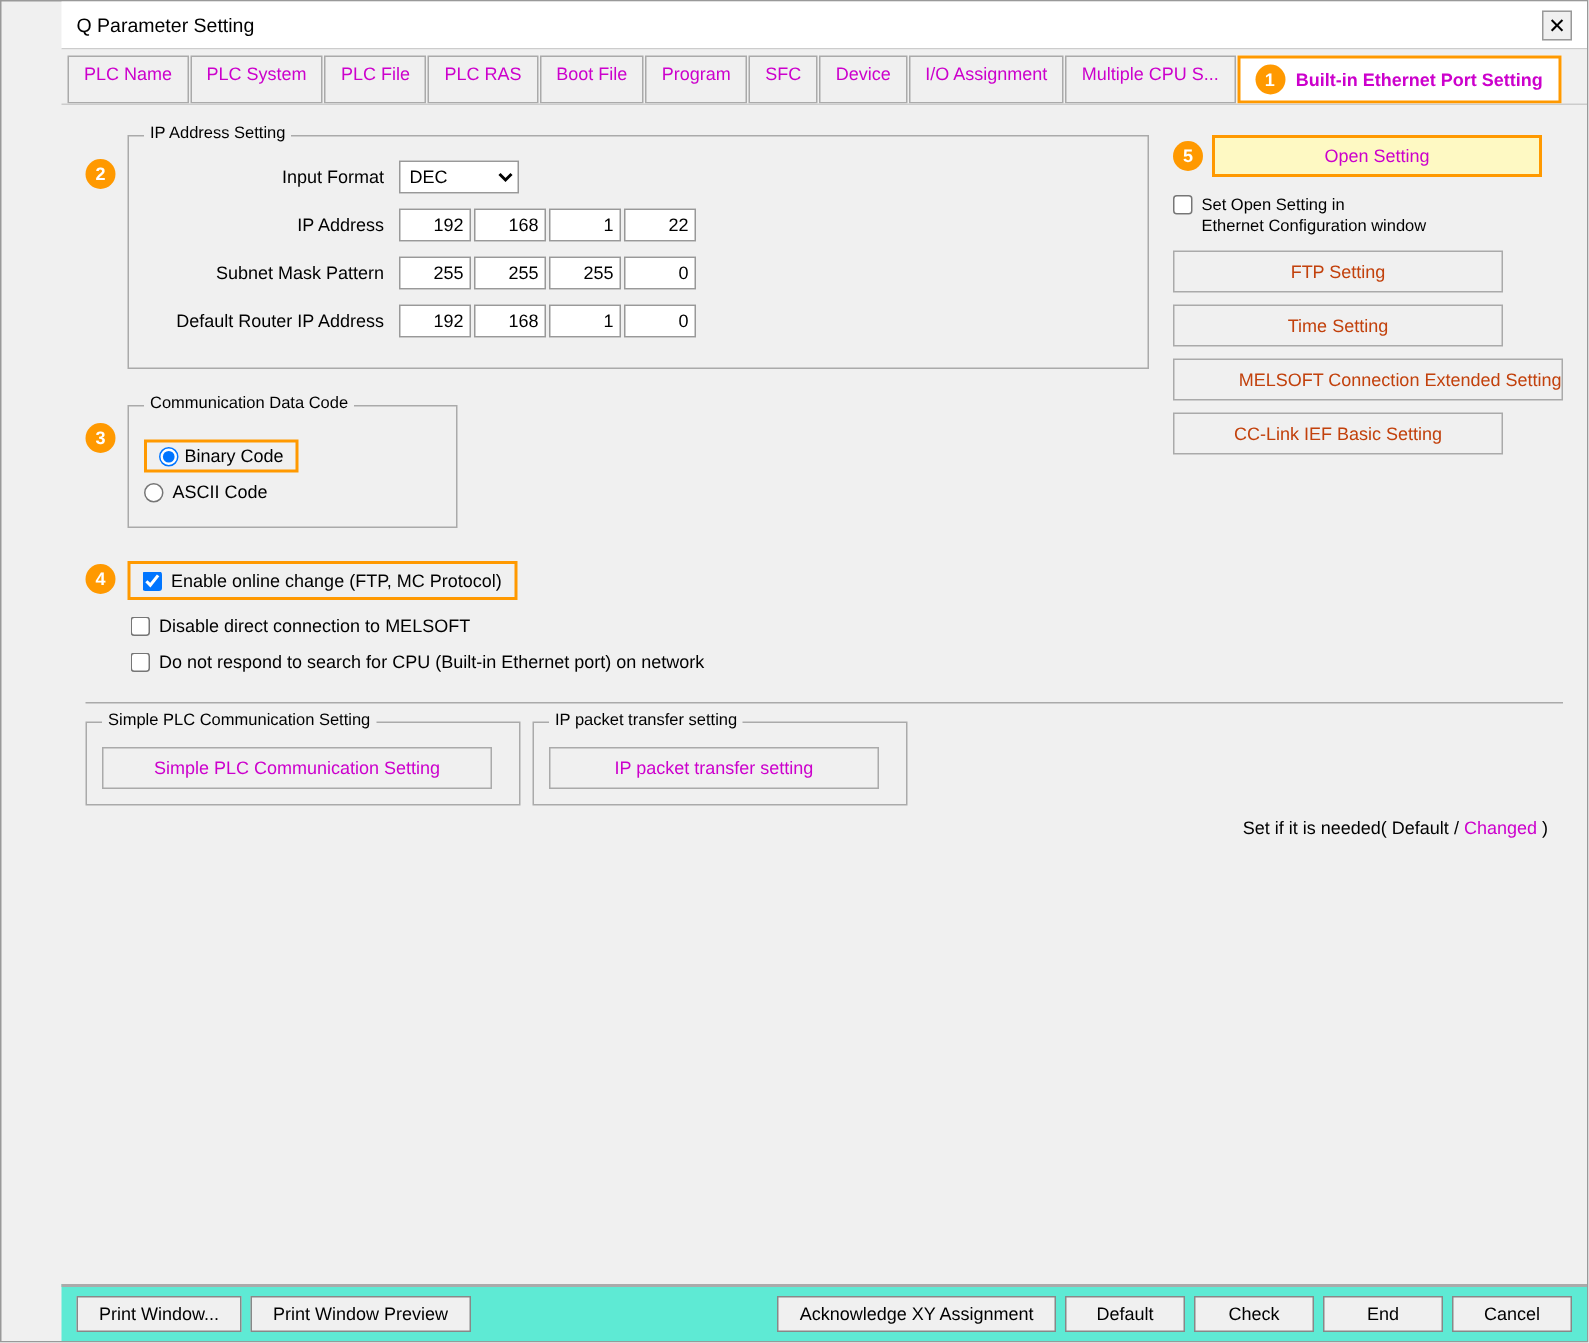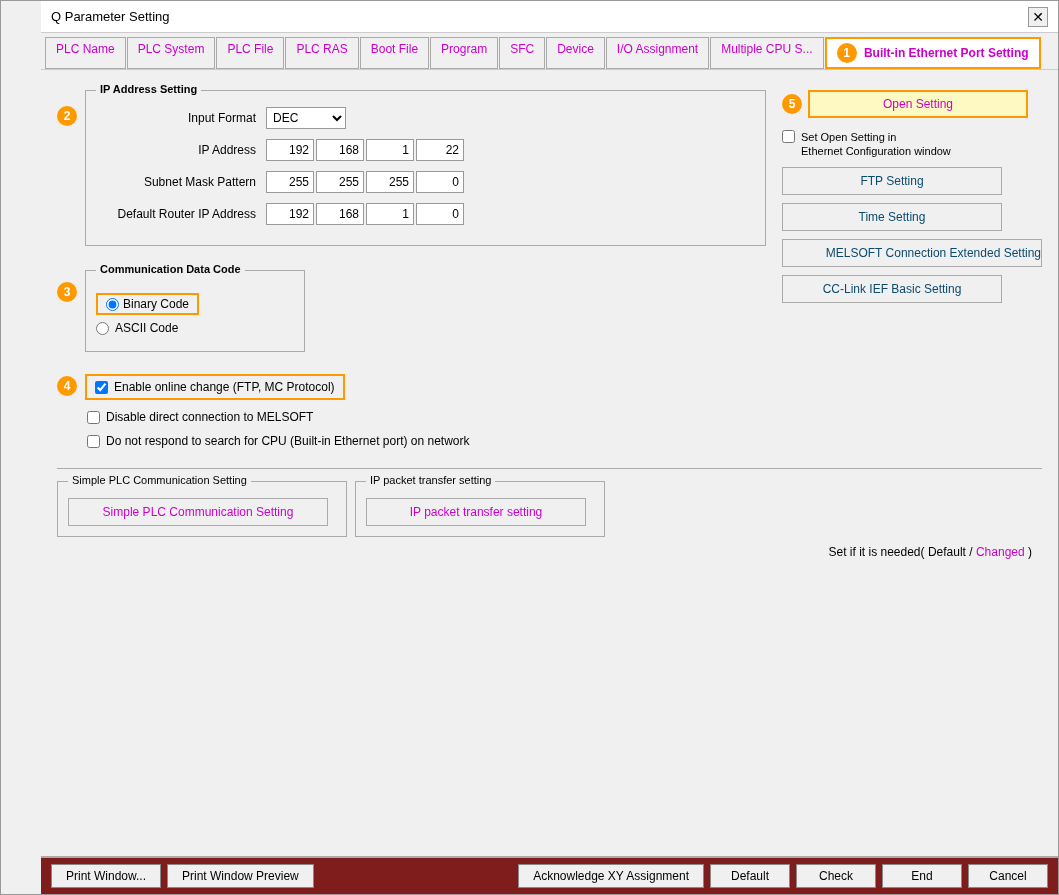--- a/index.html
+++ b/index.html
@@ -95,21 +95,20 @@
       margin-bottom: 12px;
       padding: 16px 10px 10px 10px;
     }
     .group-box-title {
       position: absolute;
       top: -8px;
       left: 10px;
       background: #f0f0f0;
       padding: 0 4px;
       font-size: 11px;
-      font-weight: bold;
     }
     .main-area {
       display: flex;
       flex-direction: row;
       gap: 16px;
       margin-top: 8px;
     }
     .left-panel {
       flex: 1;
     }
@@ -151,21 +150,21 @@
       background: white;
       font-size: 12px;
       padding: 0 2px;
       width: 80px;
     }
     .action-btn {
       width: 220px;
       height: 28px;
       background: #f0f0f0;
       border: 1px solid #aaa;
-      color: #0c4a6e;
+      color: #c2410c;
       font-size: 12px;
       cursor: pointer;
       text-align: center;
     }
     .open-setting-btn {
       border: 2px solid #f90;
       color: #cc00cc;
       background: #fef9c3;
     }
     .set-open-row {
@@ -245,21 +244,21 @@
       padding-right: 10px;
     }
     .default-text { color: #000; }
     .changed-text { color: #cc00cc; }
     .footer {
       border-top: 2px solid #aaa;
       padding: 6px 10px;
       display: flex;
       gap: 6px;
       align-items: center;
-      background: #7f1d1d;
+      background: #5eead4;
     }
     .footer-btn {
       padding: 4px 14px;
       font-size: 12px;
       background: #f0f0f0;
       border: 1px solid #888;
       cursor: pointer;
       min-width: 80px;
       text-align: center;
     }

